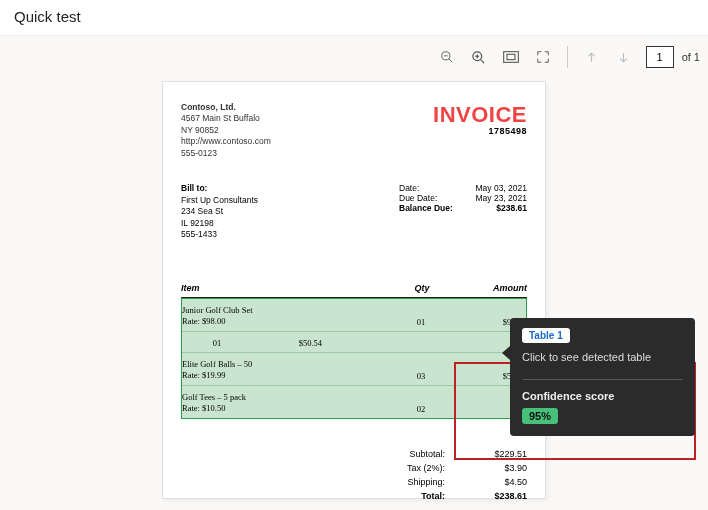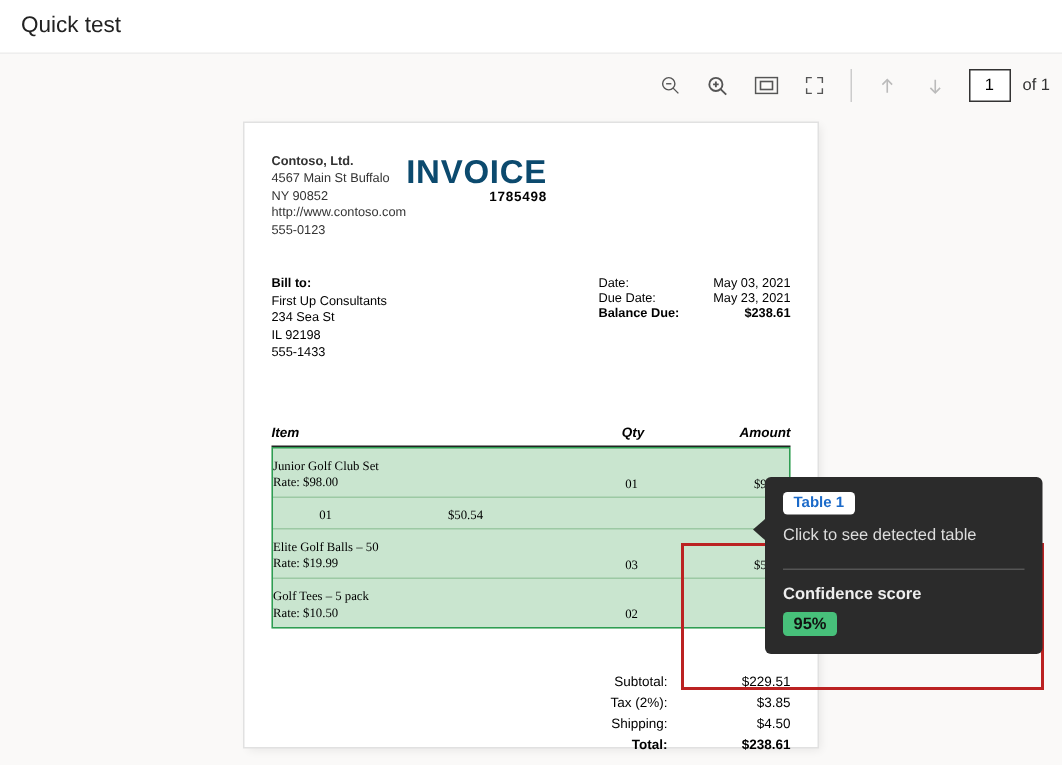--- a/index.html
+++ b/index.html
@@ -56,35 +56,36 @@
     width: 382px;
     height: 416px;
     background: #fff;
     box-shadow: 0 0 0 1px #e1e1e1, 2px 2px 6px rgba(0,0,0,0.08);
     padding: 20px 18px 14px;
     position: relative;
     font-family: Arial, sans-serif;
   }
   .doc-head {
     display: flex;
+    justify-content: space-between;
   }
   .from-addr {
     font-size: 8.5px;
     line-height: 1.35;
     color: #333;
   }
   .from-addr .name { font-weight: bold; }
   .inv-title {
     text-align: right;
   }
   .inv-title .big {
     font-size: 22px;
     font-weight: 900;
     letter-spacing: 0.5px;
-    color: #0c4a6e;
+    color: #ef4444;
   }
   .inv-title .num {
     font-size: 9px;
     font-weight: bold;
     letter-spacing: 0.5px;
     margin-top: -2px;
   }
   .meta-row {
     display: flex;
     justify-content: space-between;
@@ -311,21 +312,21 @@
       </div>
     </div>
 
     <div class="totals">
       <div>
           <span class="tl">Subtotal:</span>
           <span class="tv">$229.51</span>
         </div>
       <div>
           <span class="tl">Tax (2%):</span>
-          <span class="tv">$3.85</span>
+          <span class="tv">$3.90</span>
         </div>
       <div>
           <span class="tl">Shipping:</span>
           <span class="tv">$4.50</span>
         </div>
       <div>
           <span class="tl bold">Total:</span>
           <span class="tv bold">$238.61</span>
         </div>
     </div>

